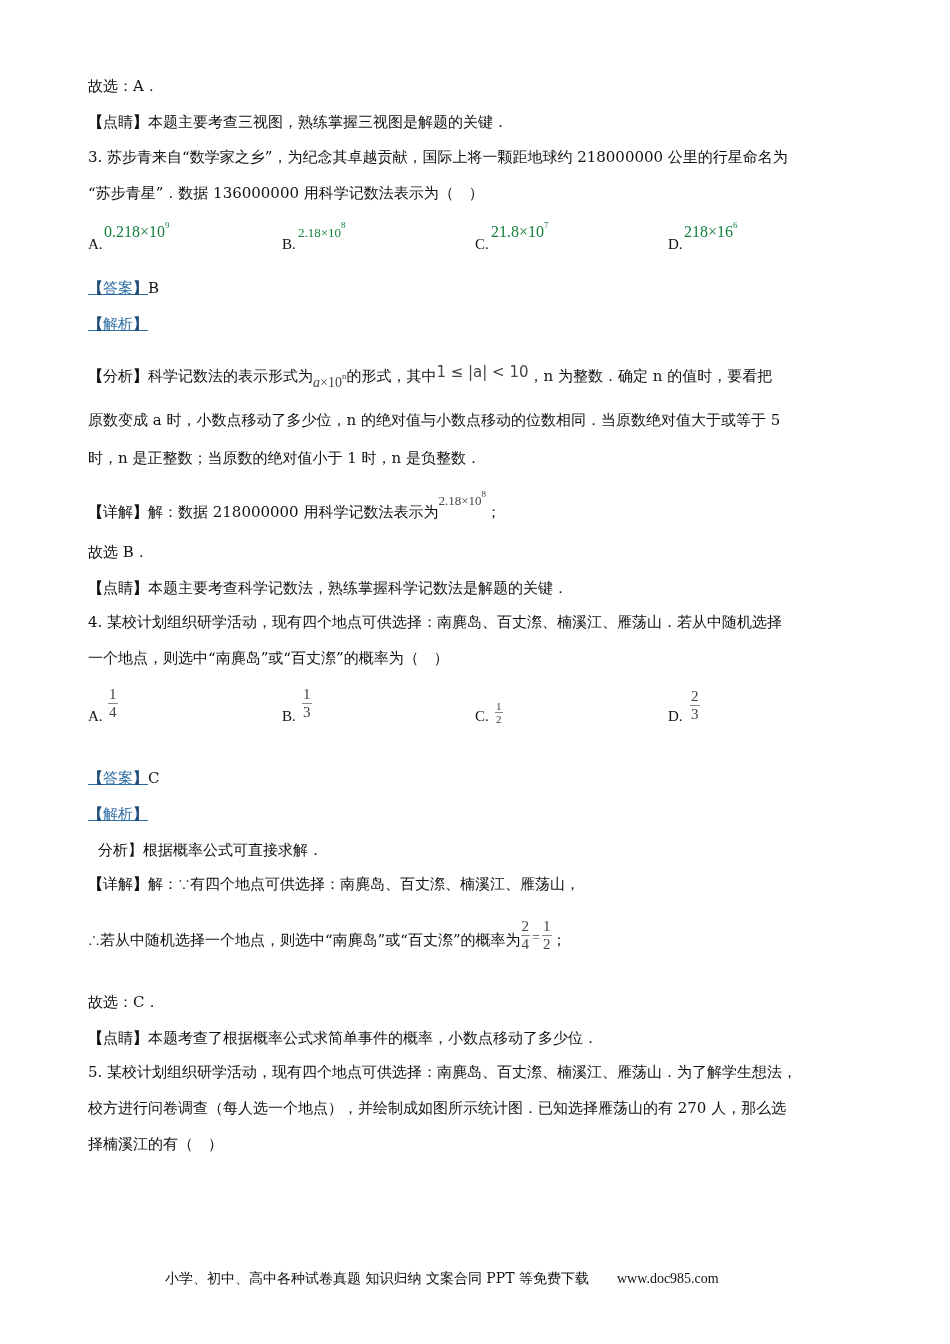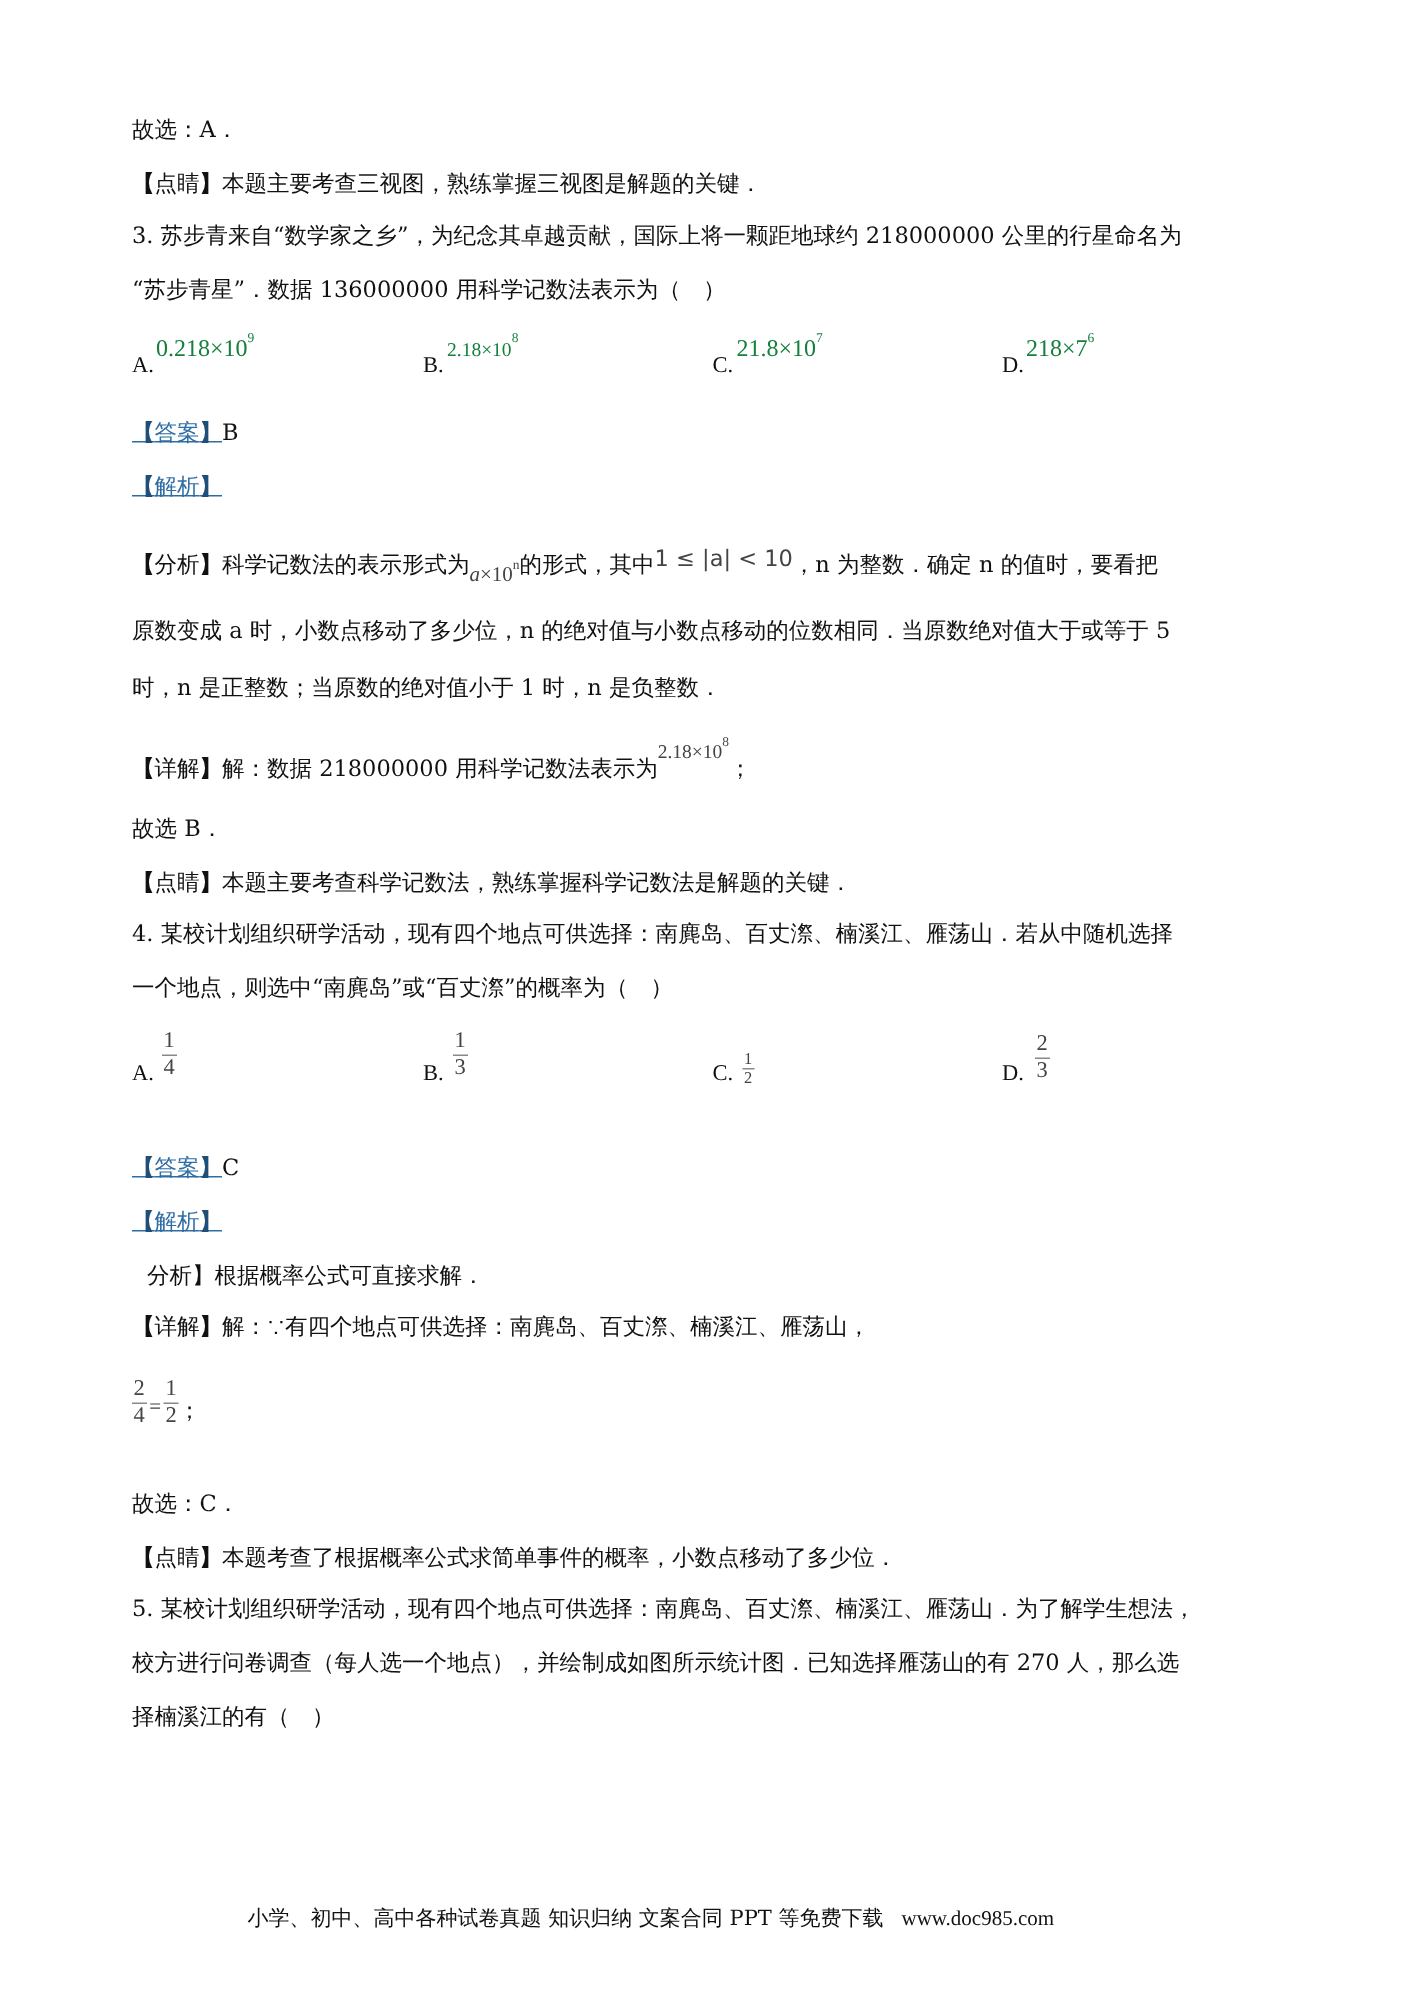--- a/index.html
+++ b/index.html
@@ -16,21 +16,21 @@
   .math { font-family: "Liberation Serif", "DejaVu Serif", serif; color: #444; font-size: 14px; }
   .math sup { font-size: 9px; vertical-align: 8px; }
   .opt { position: absolute; white-space: nowrap; }
   .opt .letter { position: absolute; left: 0; top: 16px; font-family: "Liberation Serif", serif; }
   .opt .expr { position: absolute; left: 16px; top: 0; font-family: "Liberation Serif", serif; color: #15803d; font-size: 16px; }
   .opt .expr sup { font-size: 9px; vertical-align: 9px; }
   .frac { display: inline-flex; flex-direction: column; align-items: center; font-family: "Liberation Serif", serif; color: #444; font-size: 15px; line-height: 17px; }
   .frac .num { border-bottom: 1px solid #888; padding: 0 1px; }
   .frac.small { font-size: 11px; line-height: 12px; }
   .footer { position: absolute; top: 1270px; left: 165px; font-size: 14px; white-space: nowrap; }
-  .footer .url { margin-left: 12px; font-family: "Liberation Serif", serif; }
+  .footer .url { margin-left: 28px; font-family: "Liberation Serif", serif; }
   i.v { font-family: "Liberation Serif", serif; font-style: italic; }
 </style>
 </head>
 <body>
 
 <div class="line" style="top:76px">故选：A．</div>
 <div class="line" style="top:112px"><span class="bk">【</span><span>点睛</span><span class="bk">】</span><span>本题主要考查三视图，熟练掌握三视图是解题的关键．</span></div>
 
 <div class="line" style="top:147px">3. 苏步青来自“数学家之乡”，为纪念其卓越贡献，国际上将一颗距地球约 218000000 公里的行星命名为</div>
 <div class="line" style="top:183px">“苏步青星”．数据 136000000 用科学记数法表示为（　）</div>
@@ -42,21 +42,21 @@
 <div class="opt" style="left:282px;top:220px">
   <span class="letter">B.</span>
   <span class="expr" style="font-size:13px"><span>2.18×10</span><sup>8</sup></span>
 </div>
 <div class="opt" style="left:475px;top:220px">
   <span class="letter">C.</span>
   <span class="expr"><span>21.8×10</span><sup>7</sup></span>
 </div>
 <div class="opt" style="left:668px;top:220px">
   <span class="letter">D.</span>
-  <span class="expr"><span>218×7</span><sup>6</sup></span>
+  <span class="expr"><span>218×16</span><sup>6</sup></span>
 </div>
 
 <div class="line" style="top:278px"><span class="lbl"><span class="br">【</span><span>答案</span><span class="br">】</span></span><span>B</span></div>
 <div class="line" style="top:314px"><span class="lbl"><span class="br">【</span><span>解析</span><span class="br">】</span></span></div>
 
 <div class="line" style="top:360px"><span class="bk">【</span><span>分析</span><span class="bk">】</span><span>科学记数法的表示形式为</span><span class="math" style="position:relative;top:6px"><i class="v">a</i>×10<sup>n</sup></span><span>的形式，其中</span><span class="math" style="font-family:'DejaVu Sans',sans-serif;font-size:15px;position:relative;top:-4px">1 ≤ |a| &lt; 10</span><span>，n 为整数．确定 n 的值时，要看把</span></div>
 <div class="line" style="top:410px">原数变成 a 时，小数点移动了多少位，n 的绝对值与小数点移动的位数相同．当原数绝对值大于或等于 5</div>
 <div class="line" style="top:448px">时，n 是正整数；当原数的绝对值小于 1 时，n 是负整数．</div>
 
 <div class="line" style="top:496px"><span class="bk">【</span><span>详解</span><span class="bk">】</span><span>解：数据 218000000 用科学记数法表示为</span><span class="math" style="position:relative;top:-12px;font-size:13px"><span>2.18×10</span><sup>8</sup></span><span>；</span></div>
@@ -93,21 +93,21 @@
       <span class="num">2</span>
       <span>3</span>
     </span>
 </div>
 
 <div class="line" style="top:768px"><span class="lbl"><span class="br">【</span><span>答案</span><span class="br">】</span></span><span>C</span></div>
 <div class="line" style="top:804px"><span class="lbl"><span class="br">【</span><span>解析</span><span class="br">】</span></span></div>
 <div class="line" style="top:840px;left:98px">分析】根据概率公式可直接求解．</div>
 <div class="line" style="top:874px"><span class="bk">【</span><span>详解</span><span class="bk">】</span><span>解：∵有四个地点可供选择：南麂岛、百丈漈、楠溪江、雁荡山，</span></div>
 
-<div class="line" style="top:930px"><span style="display:inline-block;position:relative;top:-12px;height:20px;vertical-align:top"><span class="frac" style="vertical-align:top">
+<div class="line" style="top:930px"><span>∴若从中随机选择一个地点，则选中“南麂岛”或“百丈漈”的概率为</span><span style="display:inline-block;position:relative;top:-12px;height:20px;vertical-align:top"><span class="frac" style="vertical-align:top">
         <span class="num">2</span>
         <span>4</span>
       </span><span class="math" style="position:relative;top:9px;margin:0 2px">=</span><span class="frac" style="vertical-align:top">
         <span class="num">1</span>
         <span>2</span>
       </span></span><span>；</span></div>
 
 <div class="line" style="top:992px">故选：C．</div>
 <div class="line" style="top:1028px"><span class="bk">【</span><span>点睛</span><span class="bk">】</span><span>本题考查了根据概率公式求简单事件的概率，小数点移动了多少位．</span></div>
 

